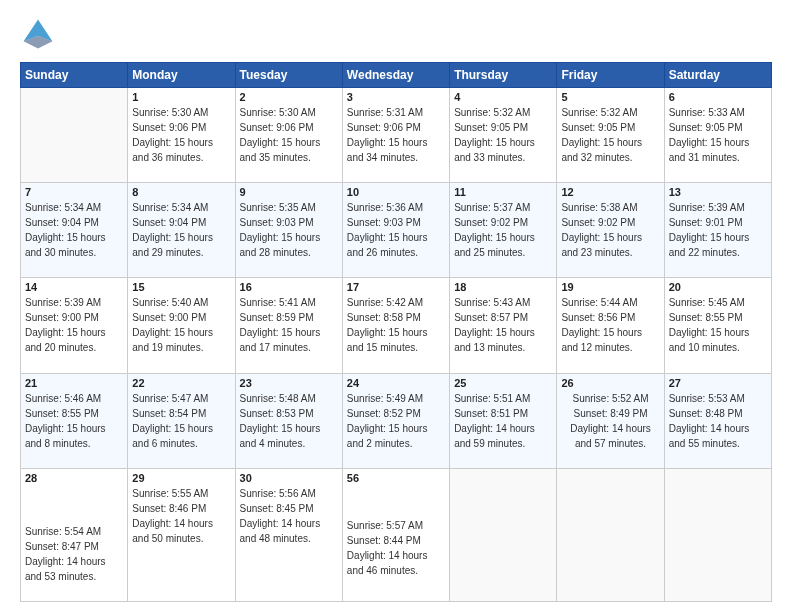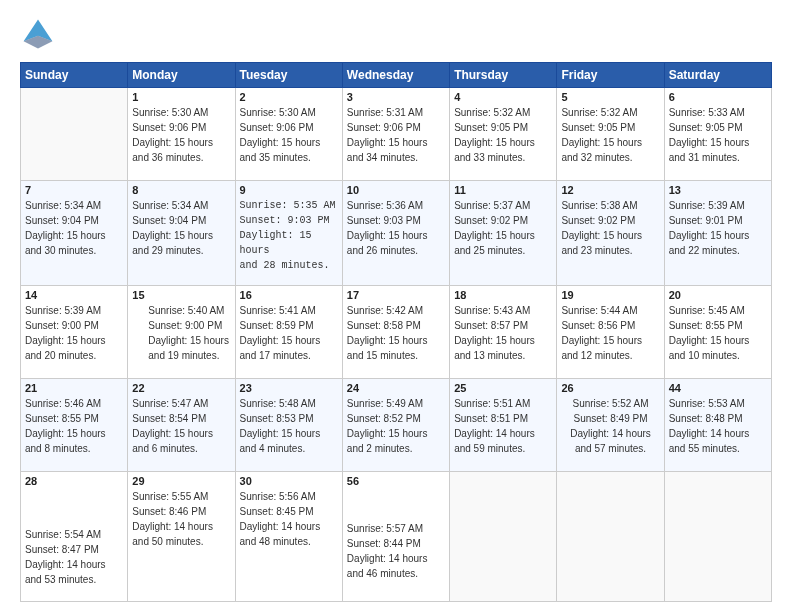--- a/index.html
+++ b/index.html
@@ -194,21 +194,21 @@
           </td>
           <td>
             <span class="day-num">8</span>
             <div class="day-info" style="white-space: pre-line;">Sunrise: 5:34 AM
 Sunset: 9:04 PM
 Daylight: 15 hours
 and 29 minutes.</div>
           </td>
           <td>
             <span class="day-num">9</span>
-            <div class="day-info" style="white-space: pre-line; font-family: Liberation Mono, monospace;">Sunrise: 5:35 AM
+            <div class="day-info" style="white-space: pre-line;">Sunrise: 5:35 AM
 Sunset: 9:03 PM
 Daylight: 15 hours
 and 28 minutes.</div>
           </td>
           <td>
             <span class="day-num">10</span>
             <div class="day-info" style="white-space: pre-line;">Sunrise: 5:36 AM
 Sunset: 9:03 PM
 Daylight: 15 hours
 and 26 minutes.</div>
@@ -238,21 +238,21 @@
         <tr style="background-color: #000000;">
           <td>
             <span class="day-num">14</span>
             <div class="day-info" style="white-space: pre-line;">Sunrise: 5:39 AM
 Sunset: 9:00 PM
 Daylight: 15 hours
 and 20 minutes.</div>
           </td>
           <td>
             <span class="day-num">15</span>
-            <div class="day-info" style="white-space: pre-line; margin-left: 16px;">Sunrise: 5:40 AM
+            <div class="day-info" style="white-space: pre-line;">Sunrise: 5:40 AM
 Sunset: 9:00 PM
 Daylight: 15 hours
 and 19 minutes.</div>
           </td>
           <td>
             <span class="day-num">16</span>
             <div class="day-info" style="white-space: pre-line;">Sunrise: 5:41 AM
 Sunset: 8:59 PM
 Daylight: 15 hours
 and 17 minutes.</div>
@@ -323,21 +323,21 @@
 and 59 minutes.</div>
           </td>
           <td>
             <span class="day-num">26</span>
             <div class="day-info" style="white-space: pre-line; text-align: center;">Sunrise: 5:52 AM
 Sunset: 8:49 PM
 Daylight: 14 hours
 and 57 minutes.</div>
           </td>
           <td>
-            <span class="day-num">44</span>
+            <span class="day-num">27</span>
             <div class="day-info" style="white-space: pre-line;">Sunrise: 5:53 AM
 Sunset: 8:48 PM
 Daylight: 14 hours
 and 55 minutes.</div>
           </td>
         </tr>
         <tr style="background-color: rgb(255, 255, 255);">
           <td>
             <span class="day-num">28</span>
             <div class="day-info" style="white-space: pre-line; margin-top: 40px;">Sunrise: 5:54 AM

